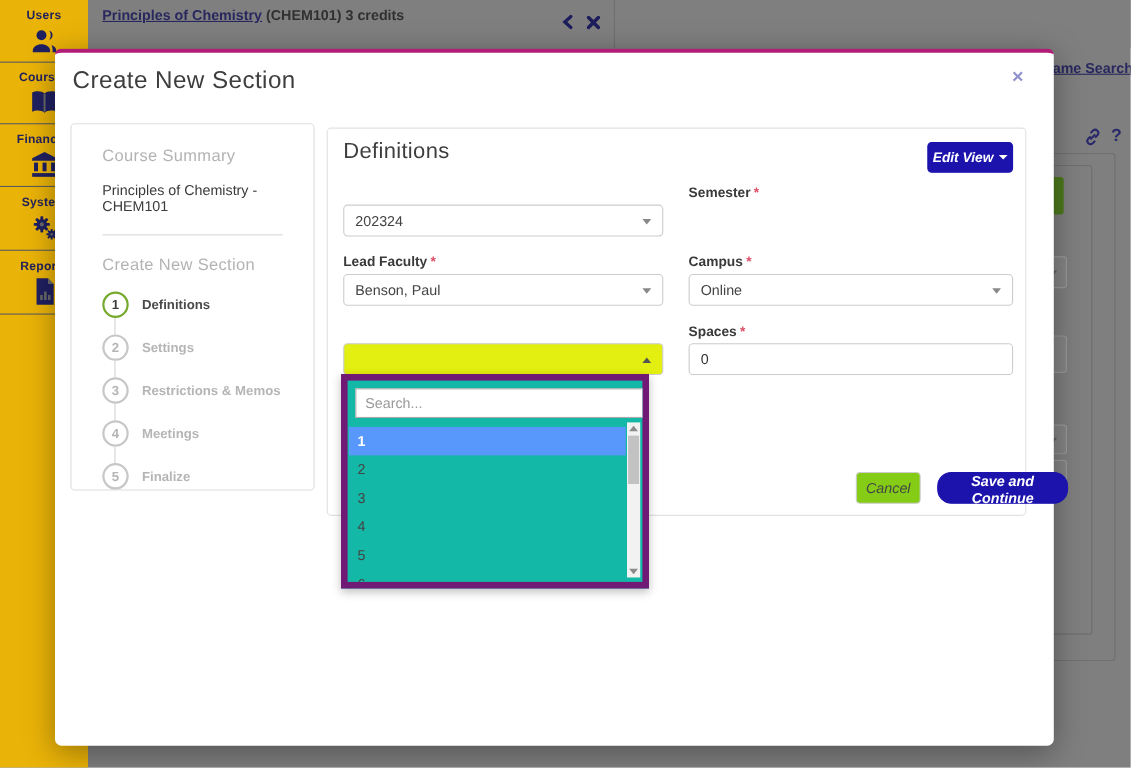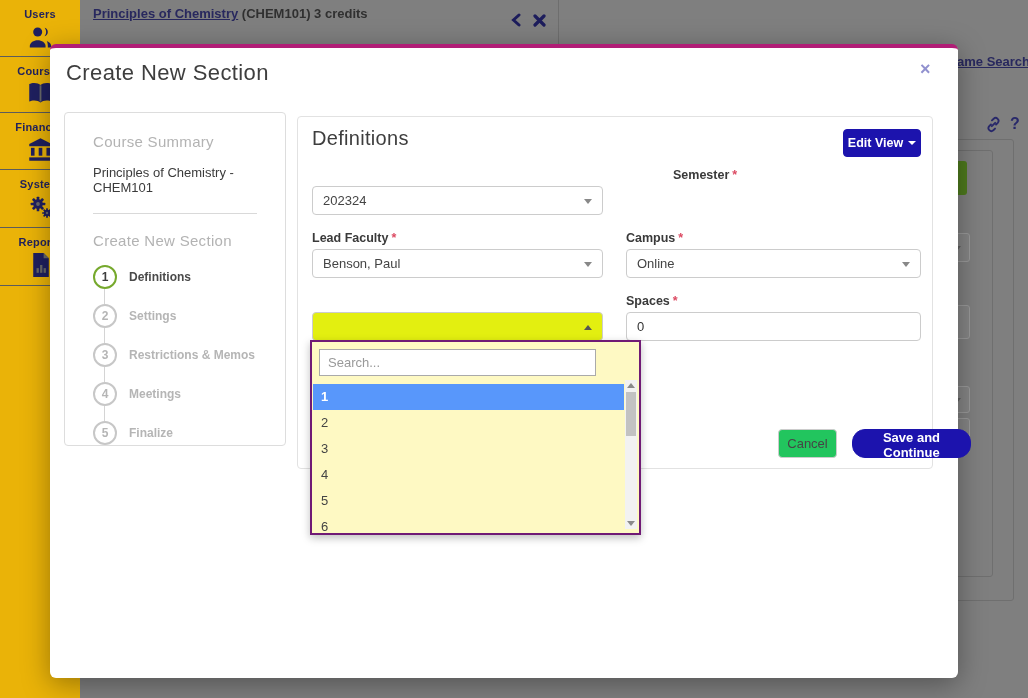--- a/index.html
+++ b/index.html
@@ -52,44 +52,44 @@
                  font-size:12px; font-weight:bold; color:#b5b5b5; text-align:center; line-height:20px; flex:0 0 24px; }
   .step-label { margin-left:12px; font-size:12px; font-weight:bold; color:#b5b5b5; white-space:nowrap; }
   .step.active .step-circle { border-color:#76a92d; color:#3d3d3d; }
   .step.active .step-label { color:#4a4a4a; }
   .step-connector { width:1px; height:15px; background:#d4d4d4; margin-left:11px; }
 
   
   .form-card { position:absolute; left:247px; top:68px; width:636px; height:353px;
                border:1px solid #e2e2e2; border-radius:4px; }
   .form-heading { position:absolute; left:14px; top:10px; font-size:20px; color:#3e3e3e; letter-spacing:.3px; }
-  .btn { border-radius:4px; font-family:inherit; cursor:pointer; }
+  .btn { border-radius:4px; font-family:inherit; cursor:pointer;font-style:italic; }
   .btn-primary { background:#1c13ad; border:1px solid #1c13ad; color:#fff; font-weight:bold; }
   .edit-view { position:absolute; left:545px; top:12px; width:78px; height:28px; font-size:12.5px; }
   .caret-down-white { display:inline-block; width:0; height:0; margin-left:5px; vertical-align:2px;
                  border-left:4px solid transparent; border-right:4px solid transparent; border-top:4px solid #fff; }
   .flabel { position:absolute; font-size:12.5px; font-weight:bold; color:#3a3a3a; white-space:nowrap; }
   .req { color:#dc4b63; margin-left:3px; }
   .sel { position:absolute; height:29px; background:#fff; border:1px solid #ccc; border-radius:4px;
          font-size:13px; color:#444; line-height:27px; padding:0 24px 0 10px; cursor:pointer; white-space:nowrap; }
   .sel .caret { position:absolute; right:10px; top:12px; width:0; height:0;
          border-left:4px solid transparent; border-right:4px solid transparent; border-top:5px solid #888; }
   .sel.open-yellow { background:#e3ef10; }
   .sel.open-yellow .caret { border-top:none; border-bottom:5px solid #555; }
   .txt { position:absolute; height:29px; background:#fff; border:1px solid #ccc; border-radius:4px;
          font-size:13px; color:#333; padding:0 10px; font-family:inherit; }
   .col1 { left:14px; width:291px; }
   .col2 { left:328px; width:295px; }
   .btn-cancel { position:absolute; left:480px; top:312px; width:59px; height:29px;
-                background:#22c55e; border:1px solid #ccc; color:#454545; font-size:13px; }
+                background:#84cc16; border:1px solid #ccc; color:#454545; font-size:13px; }
   .btn-save { position:absolute; left:554px; top:312px; width:119px; height:29px; font-size:13px;border-radius:13px; }
 
   
-  .dd-popup { position:absolute; left:260px; top:292px; width:331px; height:195px; background:#fef9c3;
-              border:2px solid #701a75; box-shadow:0 3px 8px rgba(0,0,0,.25); overflow:hidden; z-index:5; }
+  .dd-popup { position:absolute; left:260px; top:292px; width:280px; height:195px; background:#14b8a6;
+              border:6px solid #701a75; box-shadow:0 3px 8px rgba(0,0,0,.25); overflow:hidden; z-index:5; }
   .dd-search { position:absolute; left:7px; top:7px; width:277px; height:27px; border:1px solid #aaa;
                font-size:13px; color:#333; padding:0 8px; font-family:inherit; }
   .dd-search::placeholder { color:#999; }
   .dd-list { position:absolute; left:1px; top:42px; right:15px; bottom:0; overflow:hidden; }
   .dd-item { height:26px; line-height:26px; padding-left:8px; font-size:13px; color:#444; cursor:pointer; }
   .dd-item.selected { background:#5897fb; color:#fff; font-weight:bold; }
   .dd-scrollbar { position:absolute; right:2px; top:38px; bottom:4px; width:12px; background:#f2f2f2; }
   .sb-arrow-up { position:absolute; top:3px; left:2px; width:0; height:0; cursor:pointer;
                  border-left:4px solid transparent; border-right:4px solid transparent; border-bottom:5px solid #8a8a8a; }
   .sb-arrow-down { position:absolute; bottom:3px; left:2px; width:0; height:0; cursor:pointer;
@@ -261,21 +261,21 @@
       </div>
     </div>
 
     <div class="form-card">
       <div class="form-heading">Definitions</div>
       <button class="btn btn-primary edit-view"><span>Edit View</span><span class="caret-down-white"></span></button>
 
       <div class="flabel col1" style="top:68px;"><span>School Year</span><span class="req">*</span></div>
       <div class="sel col1" style="top:69px;"><span>202324</span><span class="caret"></span></div>
 
-      <div class="flabel col2" style="top:51px;margin-left:47px;"><span>Semester</span><span class="req">*</span></div>
+      <div class="flabel col2" style="top:51px;"><span>Semester</span><span class="req">*</span></div>
 
       <div class="flabel col1" style="top:114px;"><span>Lead Faculty</span><span class="req">*</span></div>
       <div class="sel col1" style="top:132px;"><span>Benson, Paul</span><span class="caret"></span></div>
 
       <div class="flabel col2" style="top:114px;"><span>Campus</span><span class="req">*</span></div>
       <div class="sel col2" style="top:132px;"><span>Online</span><span class="caret"></span></div>
 
       <div class="sel col1 open-yellow" style="top:195px;"><span></span><span class="caret"></span></div>
 
       <div class="flabel col2" style="top:177px;"><span>Spaces</span><span class="req">*</span></div>

